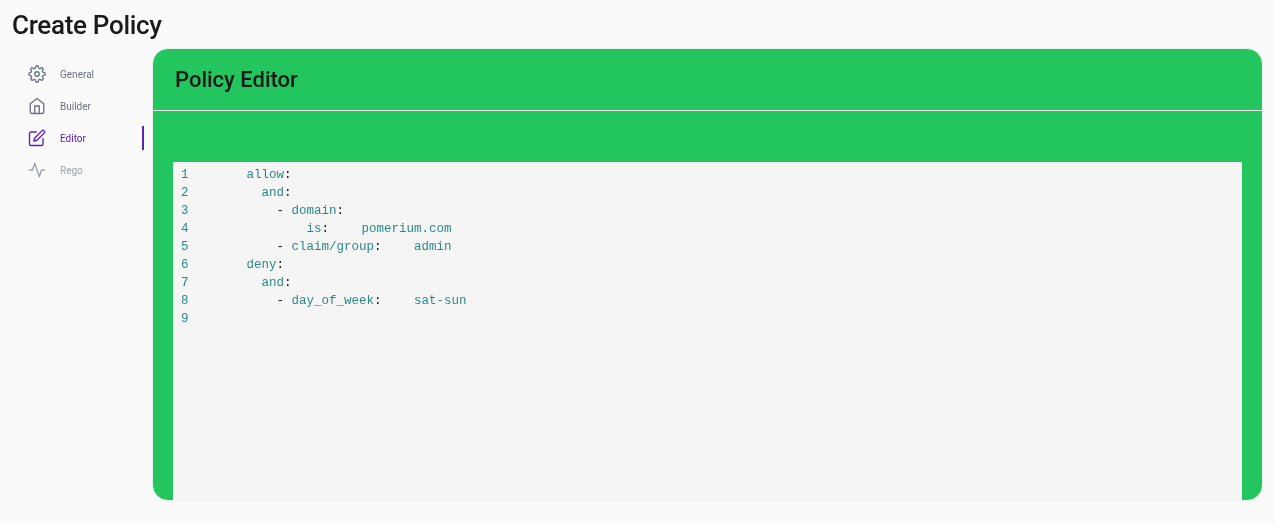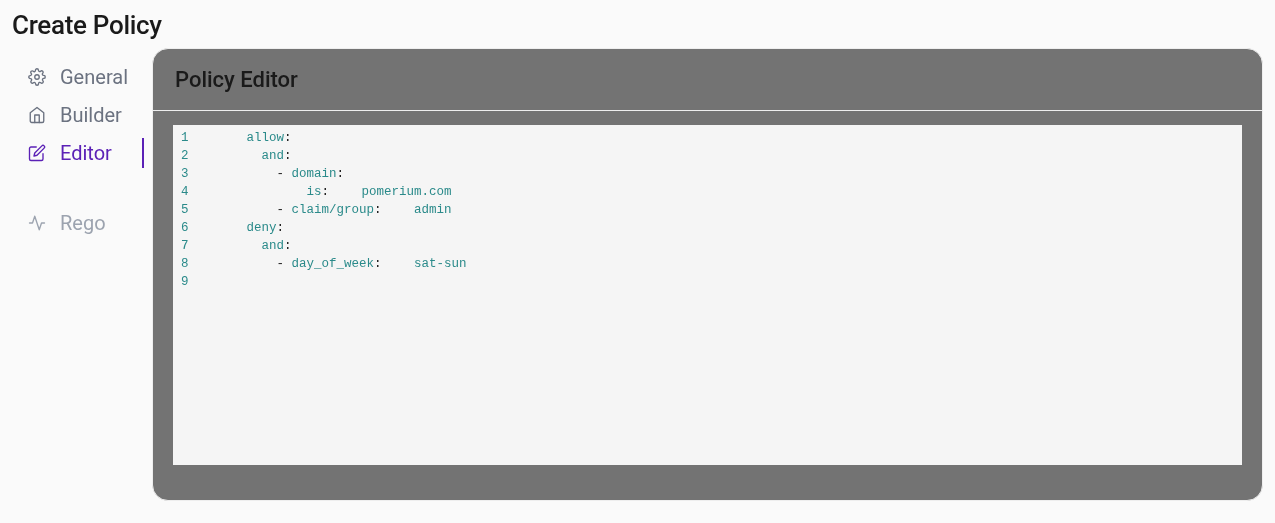--- a/index.html
+++ b/index.html
@@ -39,61 +39,61 @@
       padding-top: 10px;
       flex-shrink: 0;
     }
     .sidebar-item {
       display: flex;
       align-items: center;
       gap: 14px;
       padding: 7px 12px;
       cursor: pointer;
       color: #6b7280;
-      font-size: 20px;
+      font-size: 10px;
       position: relative;
     }
     .sidebar-item.active {
       color: #5b21b6;
     }
     .sidebar-item.active::after {
       content: "";
       position: absolute;
       right: -8px;
       top: 4px;
       bottom: 4px;
       width: 2px;
       background: #5b21b6;
     }
     .sidebar-item.disabled {
       color: #9ca3af;
-      margin-top: 32px;
     }
     .sidebar-icon {
       width: 18px;
       height: 18px;
       display: flex;
       align-items: center;
       justify-content: center;
       flex-shrink: 0;
     }
     .sidebar-icon svg {
       width: 18px;
       height: 18px;
     }
     .main-panel {
       margin-left: 16px;
       flex: 1;
-      background: #737373;
+      background: #22c55e;
       border-radius: 16px;
       border: 1px solid #eee;
       display: flex;
       flex-direction: column;
       overflow: hidden;
       margin-right: 12px;
+      gap: 37px;
     }
     .panel-header {
       padding: 18px 22px;
       border-bottom: 1px solid #eee;
     }
     .panel-title {
       font-size: 22px;
       font-weight: 500;
       color: #1a1a1a;
     }

